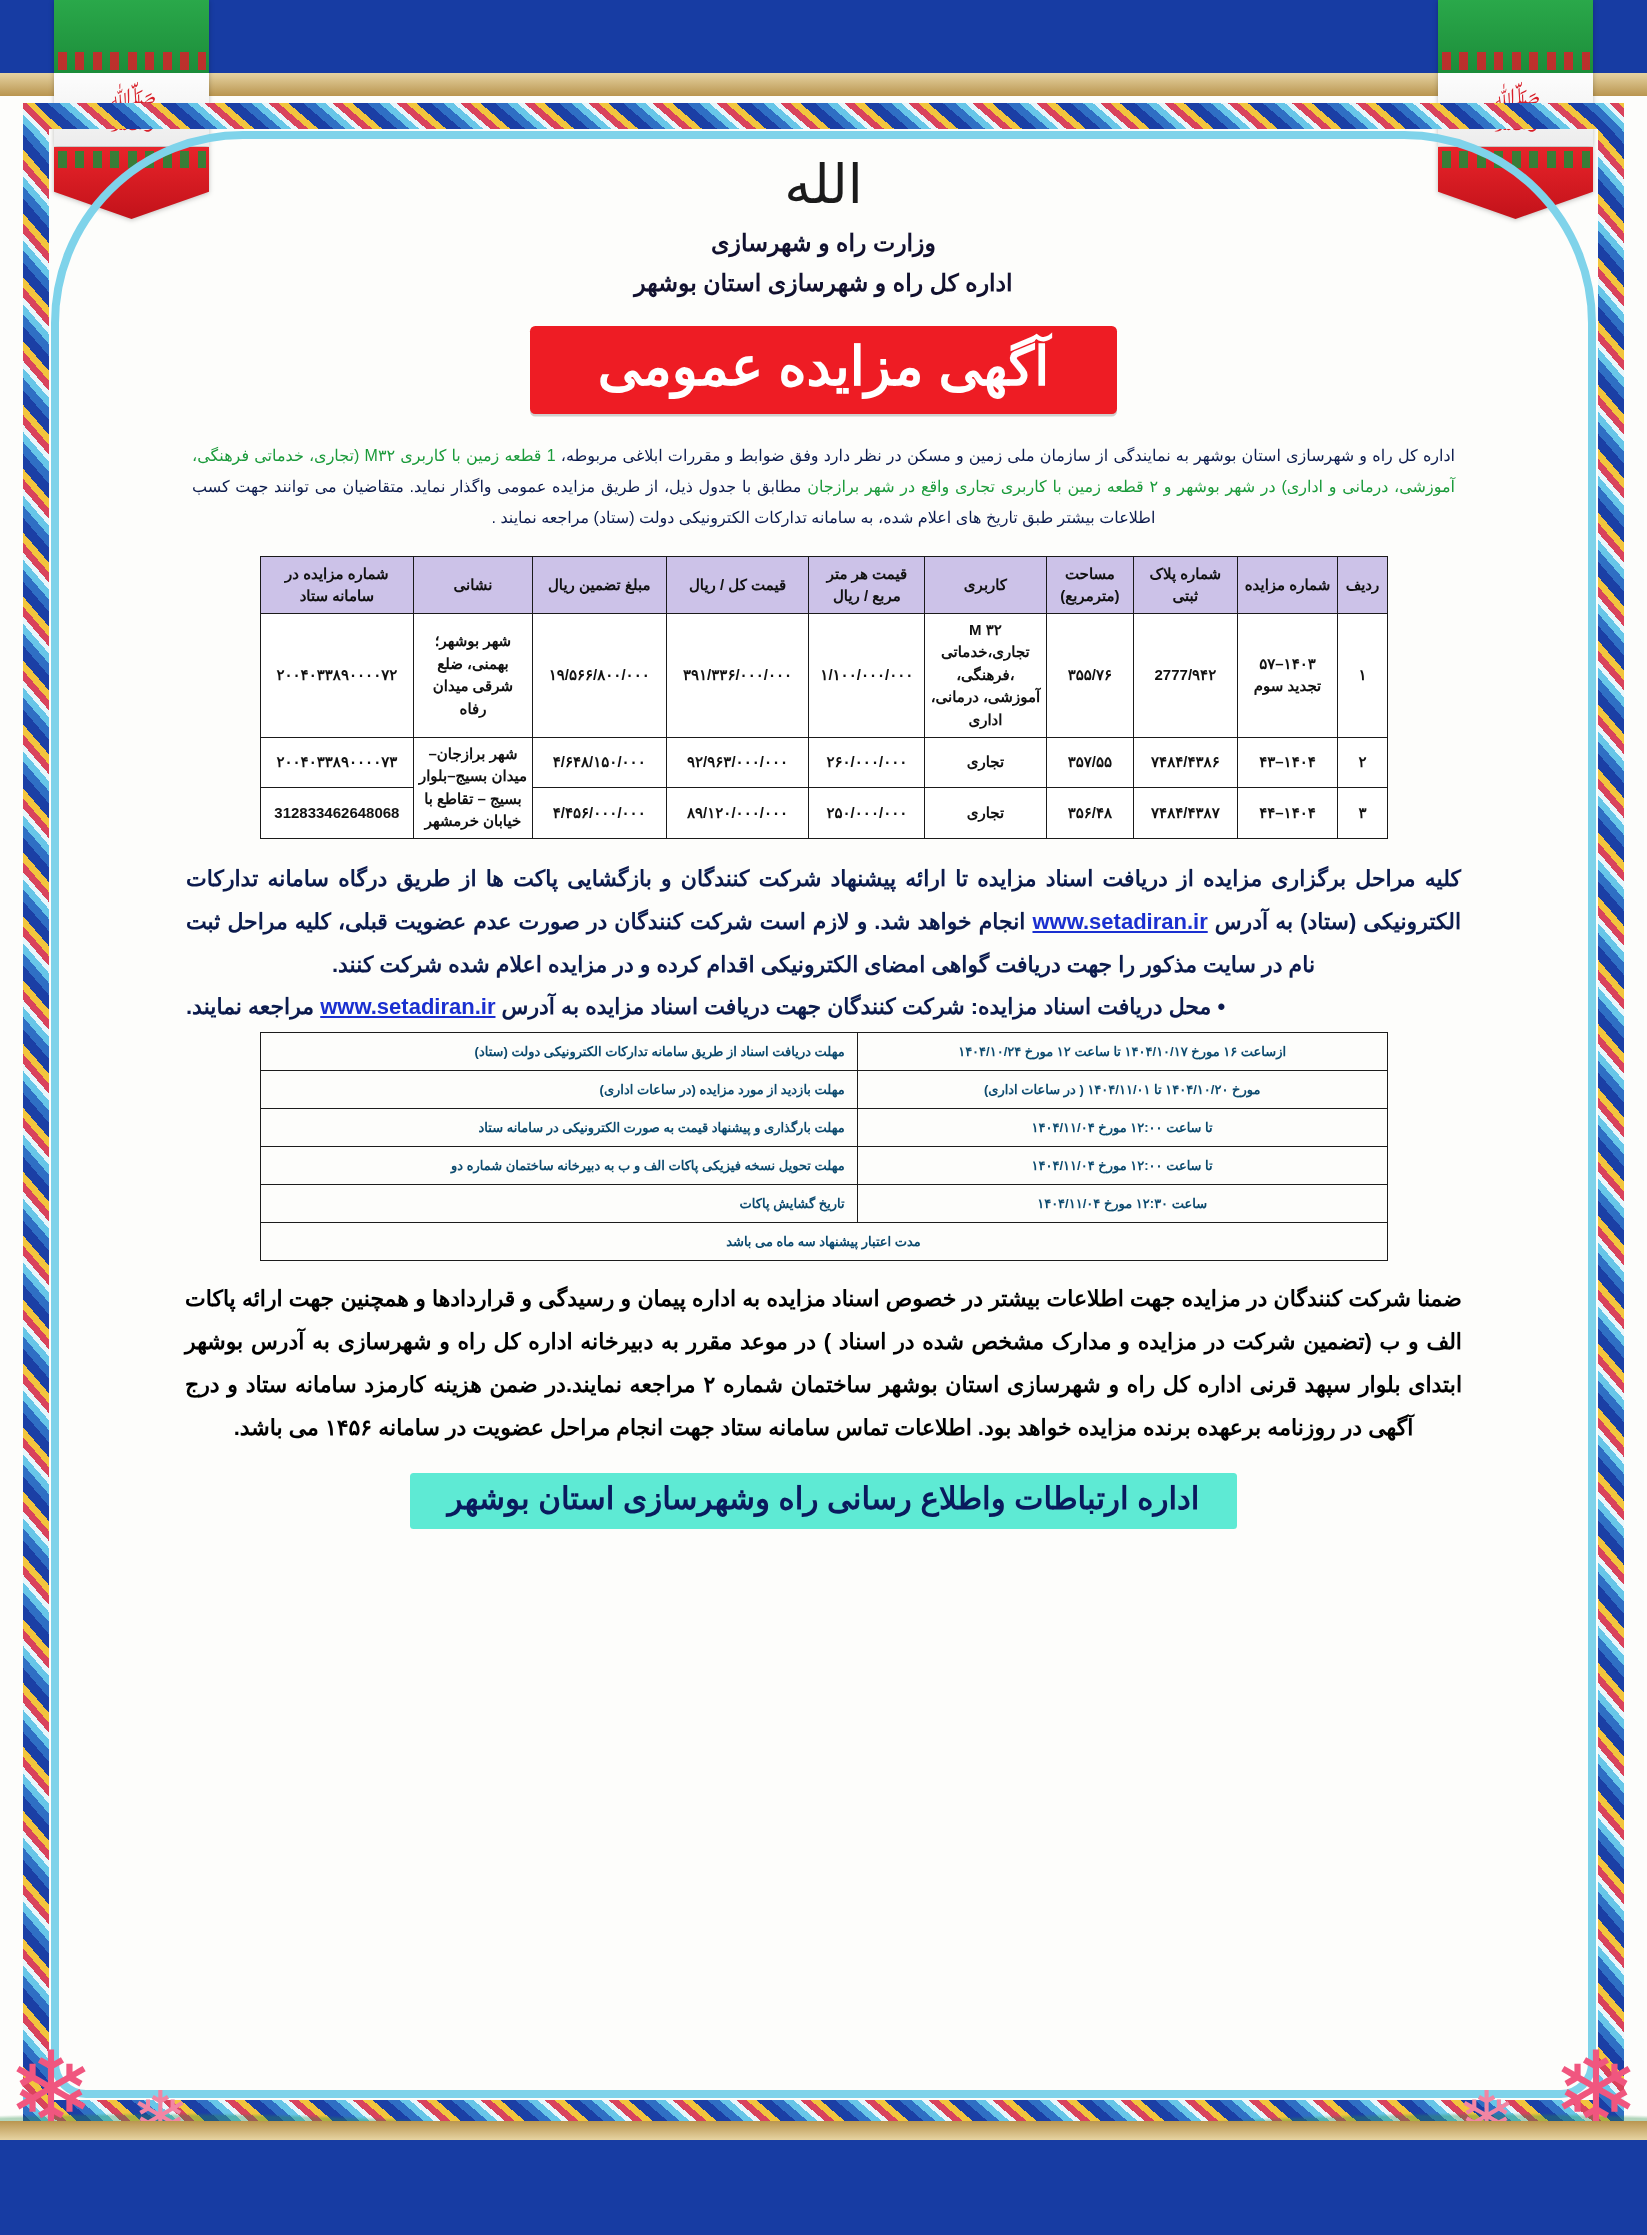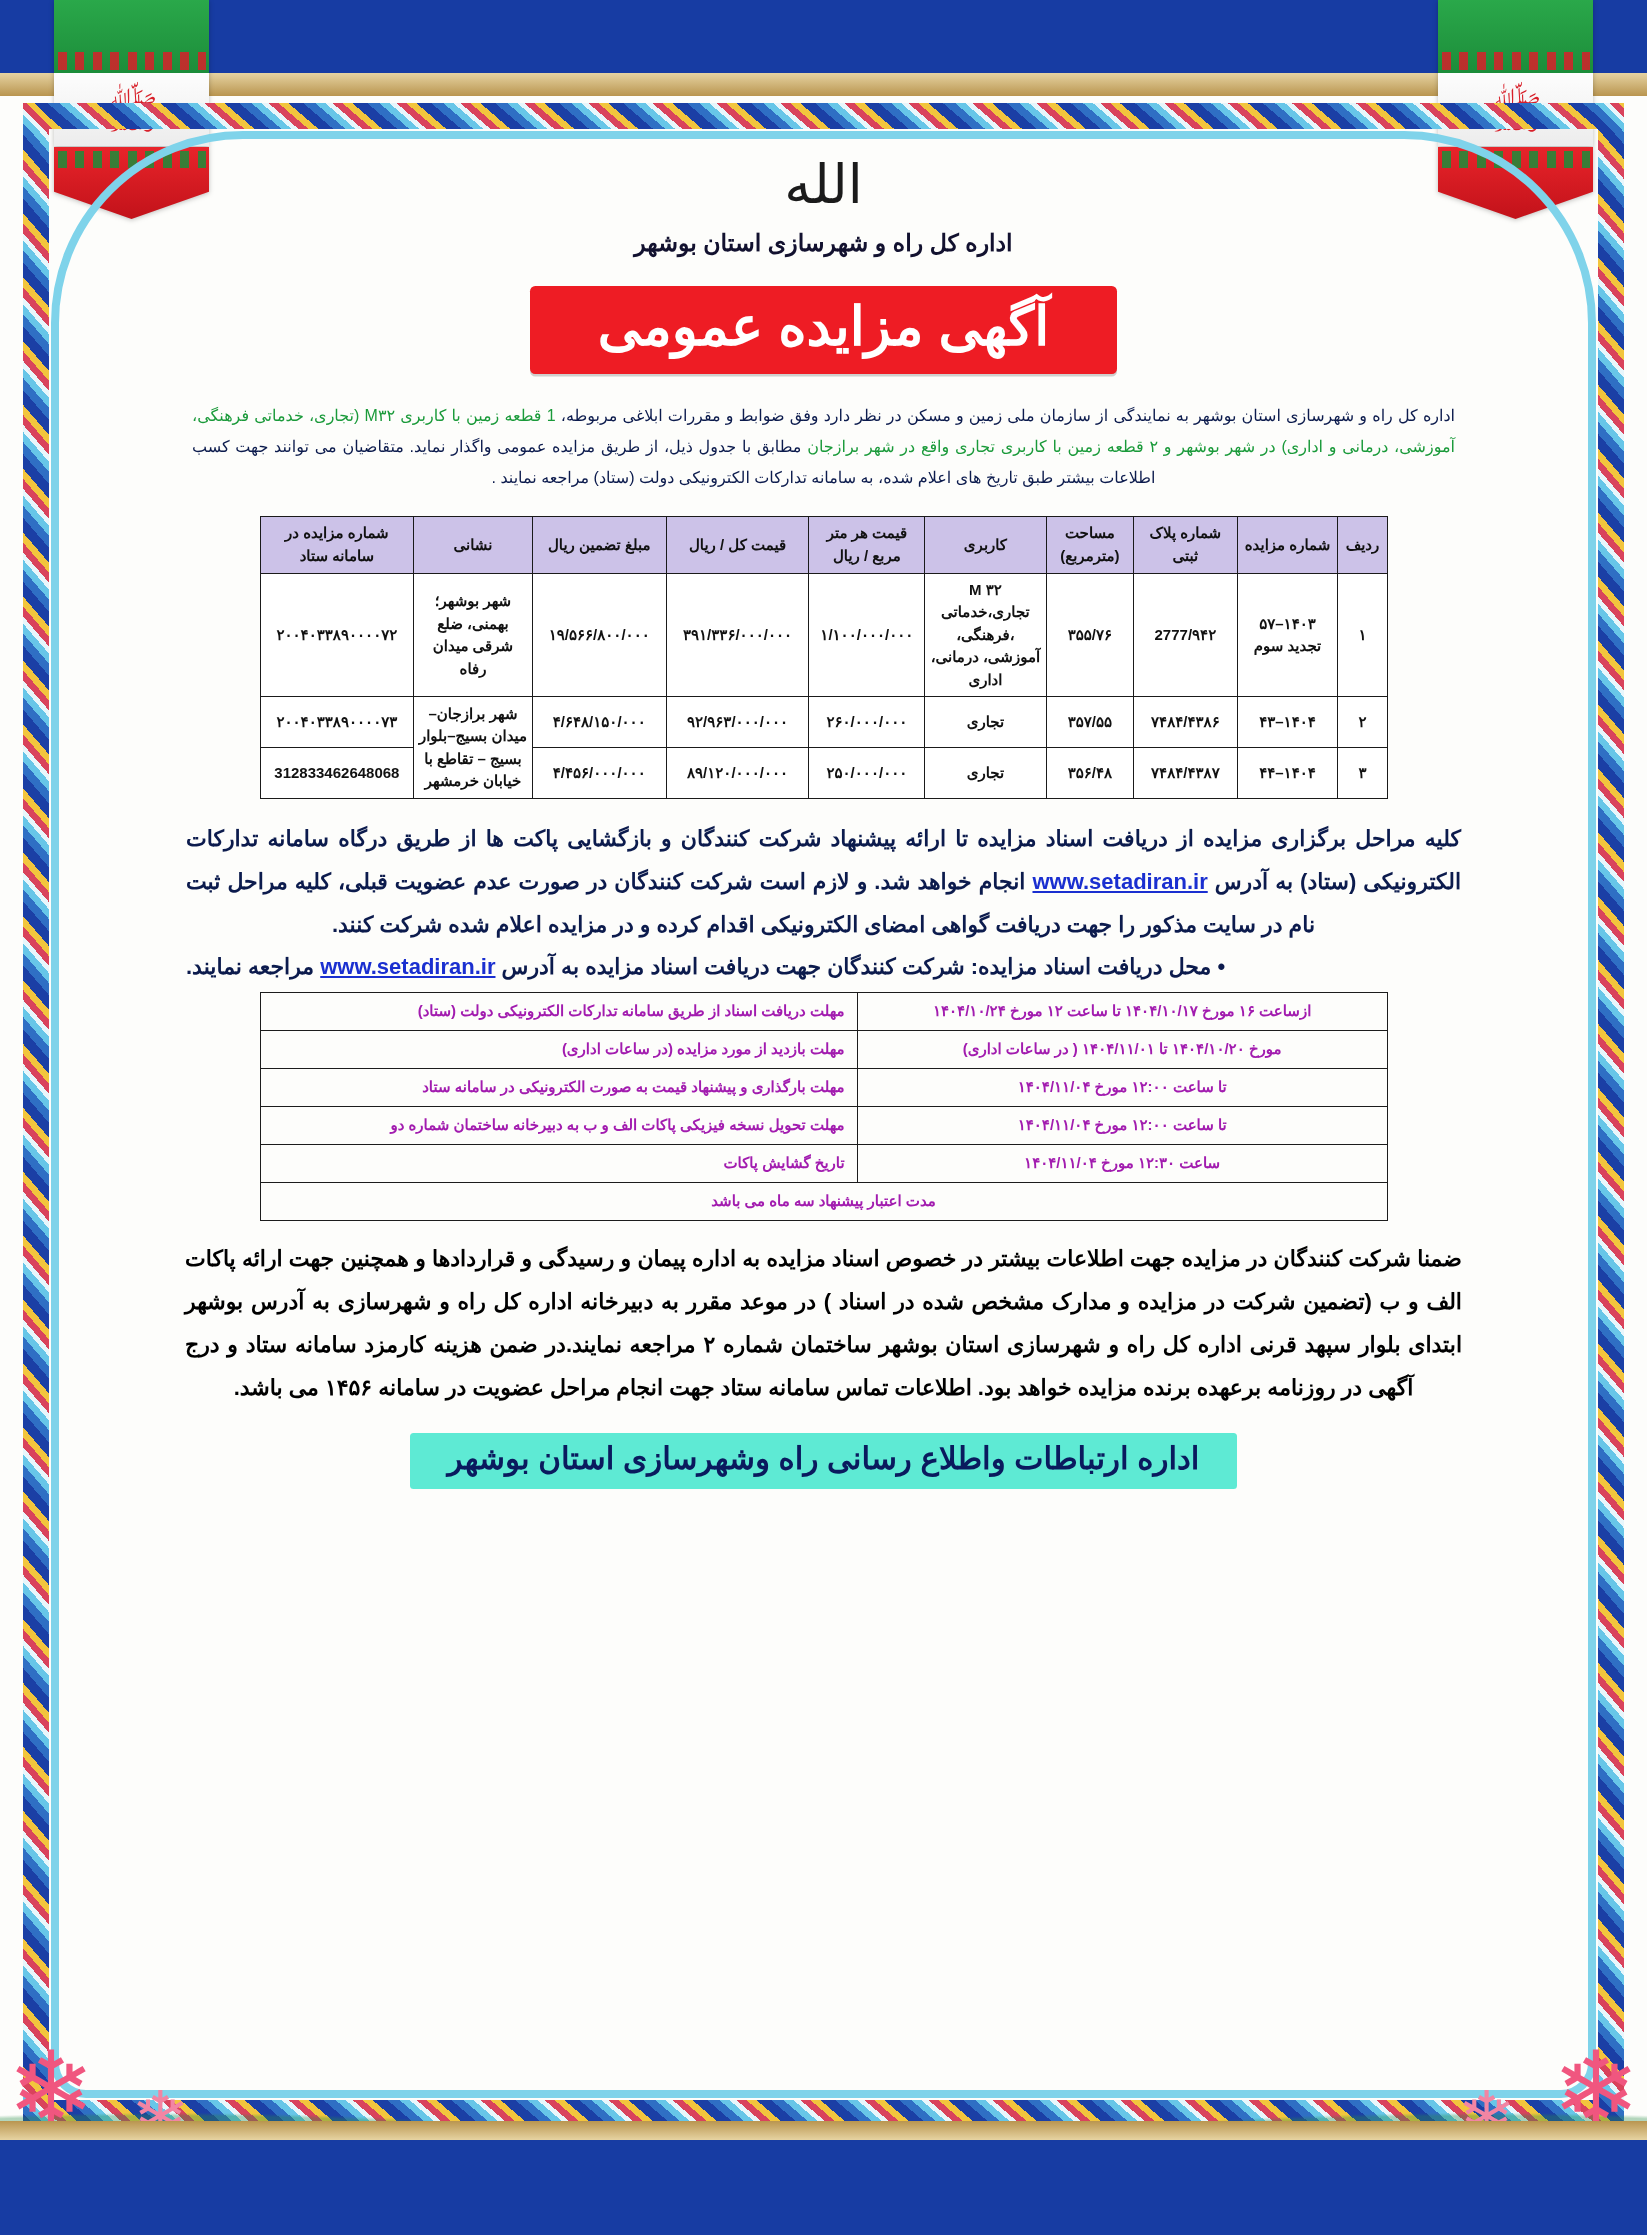--- a/index.html
+++ b/index.html
@@ -209,24 +209,24 @@
 
   
   table.sched {
     margin: 12.2px auto 0;
     border-collapse: collapse;
     width: 1128px;
     direction: rtl;
   }
   table.sched td {
     border: 0.9px solid #1c1c1c;
-    font-size: 15px;
+    font-size: 13px;
     font-weight: bold;
     padding: 6.1px 12.2px;
-    color: #a21caf;
+    color: #0c4a6e;
     height: 38px;
   }
   table.sched td.label { text-align: right; width: 53%; }
   table.sched td.value { text-align: center; }
   table.sched td.full { text-align: center; }
 
   .para3 {
     font-size: 22px;
     font-weight: bold;
     line-height: 1.95;
@@ -279,20 +279,21 @@
   <div class="flower bl2">❄</div>
   <div class="flower br2">❄</div>
 
   <div class="bottom-gold"></div>
   <div class="bottom-band"></div>
 </div>
 
 <div class="content">
 
   <div class="emblem-top">الله</div>
+  <div class="ministry">وزارت راه و شهرسازی</div>
   <div class="ministry">اداره کل راه و شهرسازی استان بوشهر</div>
 
   <div class="title-wrap">
     <span class="title">آگهی مزایده عمومی</span>
   </div>
 
   <div class="intro">
     <span>اداره کل راه و شهرسازی استان بوشهر به نمایندگی از سازمان ملی زمین و مسکن در نظر دارد وفق ضوابط و مقررات ابلاغی مربوطه، </span><span class="hl">1 قطعه زمین با کاربری M۳۲ (تجاری، خدماتی فرهنگی، آموزشی، درمانی و اداری) در شهر بوشهر و ۲ قطعه زمین با کاربری تجاری واقع در شهر برازجان</span><span> مطابق با جدول ذیل، از طریق مزایده عمومی واگذار نماید. متقاضیان می توانند جهت کسب اطلاعات بیشتر طبق تاریخ های اعلام شده، به سامانه تدارکات الکترونیکی دولت (ستاد) مراجعه نمایند .</span>
   </div>
 

